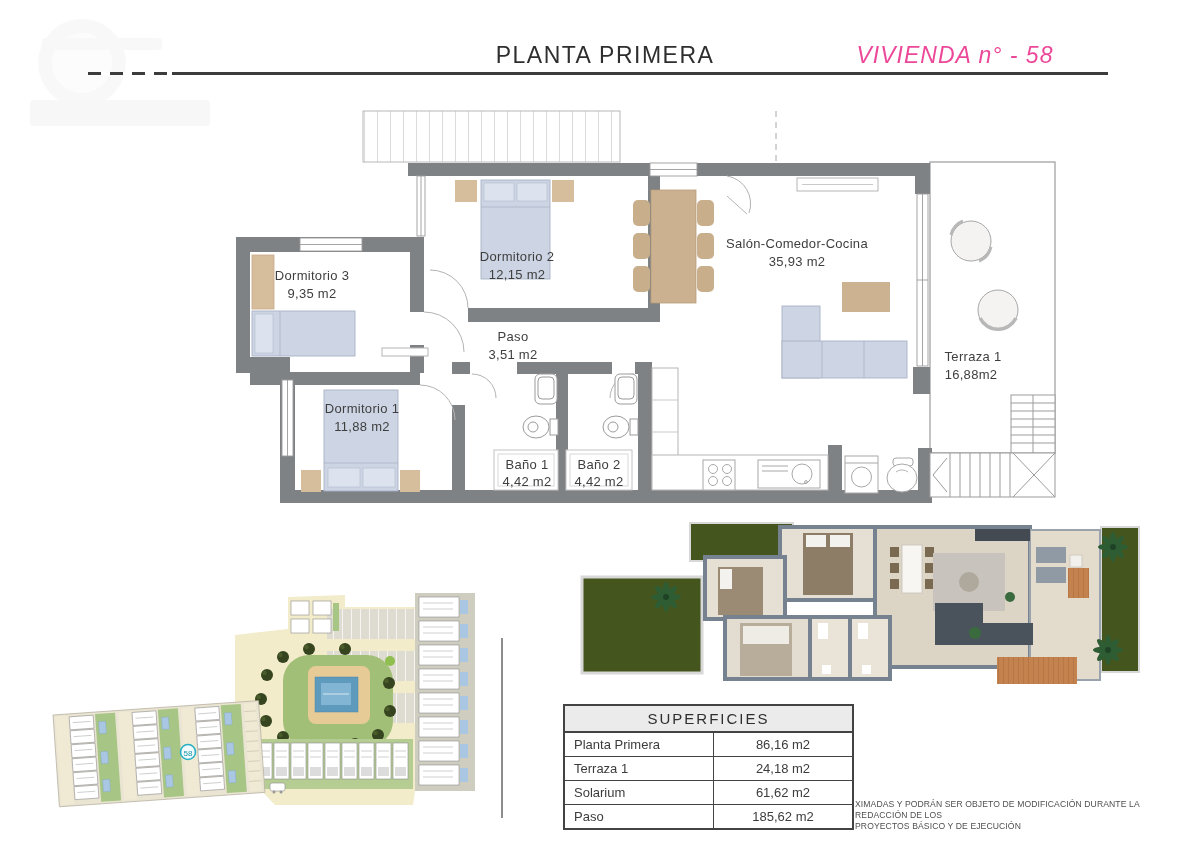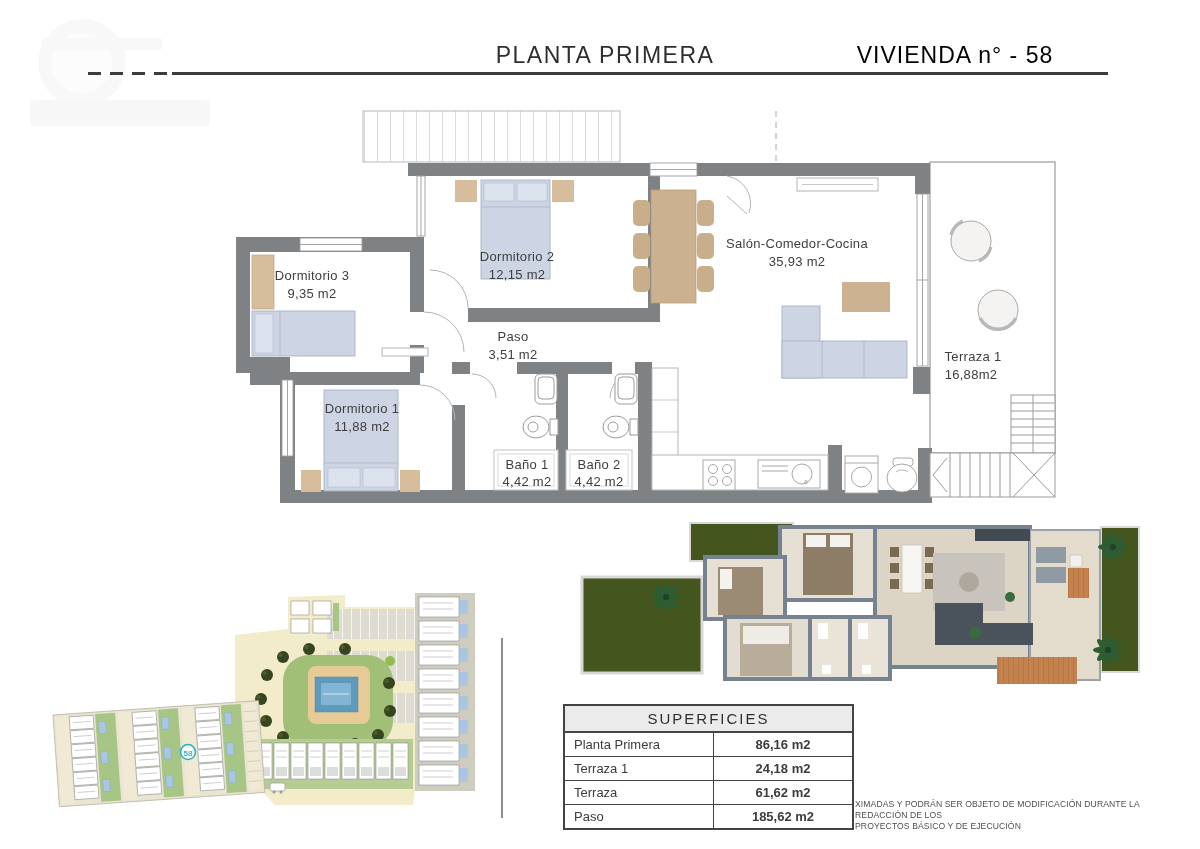--- a/index.html
+++ b/index.html
@@ -1,36 +1,36 @@
 <!DOCTYPE html>
 <html><head>
 <meta charset="utf-8">
 <style>
   html,body{margin:0;padding:0;background:#ffffff;}
   .page{position:relative;width:1200px;height:839px;background:#fff;overflow:hidden;
         font-family:"Liberation Sans",sans-serif;color:#3e3e3e;padding-left:48px;}
   .hdr-title{position:absolute;left:430px;top:42px;width:350px;text-align:center;
              font-size:23px;letter-spacing:1.5px;color:#2e2e2e;}
   .hdr-unit{position:absolute;left:790px;top:42px;width:330px;text-align:center;
-            font-size:23px;letter-spacing:1px;color:#000000;}
+            font-size:23px;letter-spacing:1px;color:#ec4899;font-style:italic;}
   .rule-dash{position:absolute;left:88px;top:72px;width:84px;height:3px;
              background:repeating-linear-gradient(90deg,#3c3c3c 0 13px,#ffffff 13px 22px);}
   .rule-solid{position:absolute;left:172px;top:72px;width:936px;height:3px;background:#3c3c3c;}
   .wm{position:absolute;left:12px;top:8px;opacity:.55;}
   .floorplan{position:absolute;left:225px;top:95px;}
   .siteplan{position:absolute;left:45px;top:593px;}
   .render3d{position:absolute;left:578px;top:505px;}
   .vdivider{position:absolute;left:501px;top:638px;height:180px;width:0;border-left:2px solid #8d8d8d;}
   table.superficies{position:absolute;left:563px;top:704px;width:291px;border-collapse:collapse;
                     background:#fff;border:2px solid #434343;}
   table.superficies th{background:#ebebeb;font-weight:400;font-size:15px;letter-spacing:2px;
                        color:#2e2e2e;height:23px;border:1px solid #434343;border-bottom:2px solid #434343;margin-top:40px;}
   table.superficies td{border:1px solid #434343;font-size:13px;color:#3c3c3c;height:21px;}
   td.lbl{width:138px;padding-left:9px;}
-  td.val{text-align:center;font-weight:bold;}
+  td.val{text-align:center;}
   .disclaimer{position:absolute;left:855px;top:799px;width:334px;font-size:8.6px;
               line-height:11px;color:#4f4f4f;letter-spacing:.1px;}
   svg text{font-family:"Liberation Sans",sans-serif;font-size:13px;fill:#3e3e3e;
            text-anchor:middle;letter-spacing:.3px;}
   svg text.mk{font-size:8px;fill:#1795a8;letter-spacing:0;}
 </style>
 </head>
 <body>
 
 <div class="page">
@@ -477,21 +477,21 @@
     <tbody>
       <tr>
         <td class="lbl">Planta Primera</td>
         <td class="val">86,16 m2</td>
       </tr>
       <tr>
         <td class="lbl">Terraza 1</td>
         <td class="val">24,18 m2</td>
       </tr>
       <tr>
-        <td class="lbl">Terraza</td>
+        <td class="lbl">Solarium</td>
         <td class="val">61,62 m2</td>
       </tr>
       <tr>
         <td class="lbl">Paso</td>
         <td class="val">185,62 m2</td>
       </tr>
     </tbody>
   </table>
 
   <div class="disclaimer">

